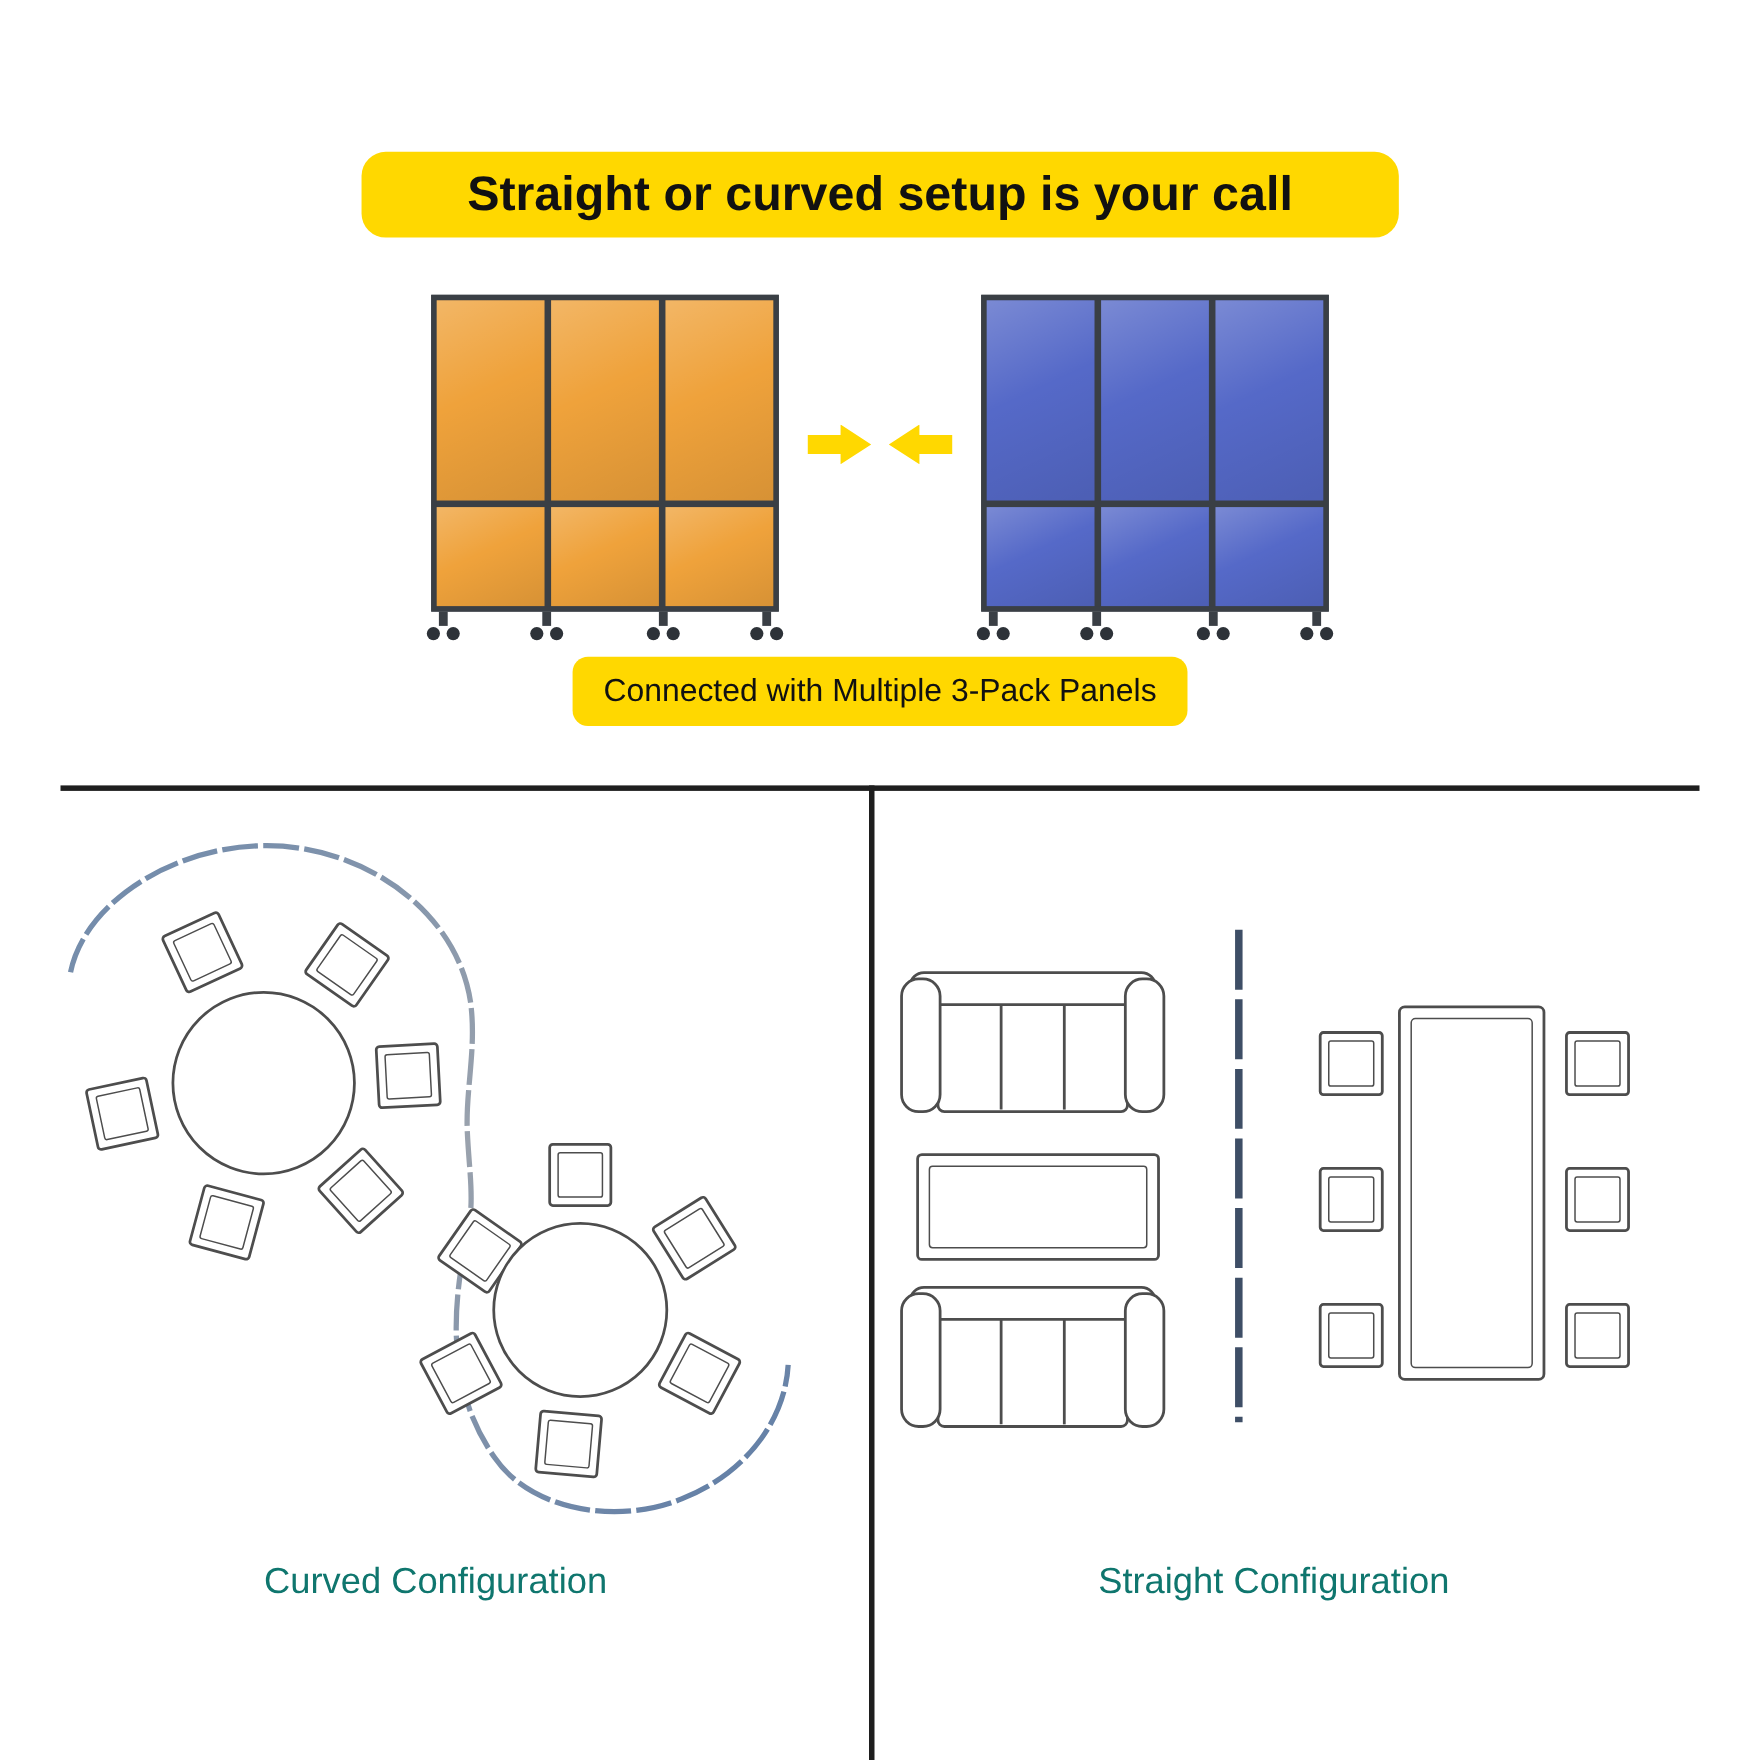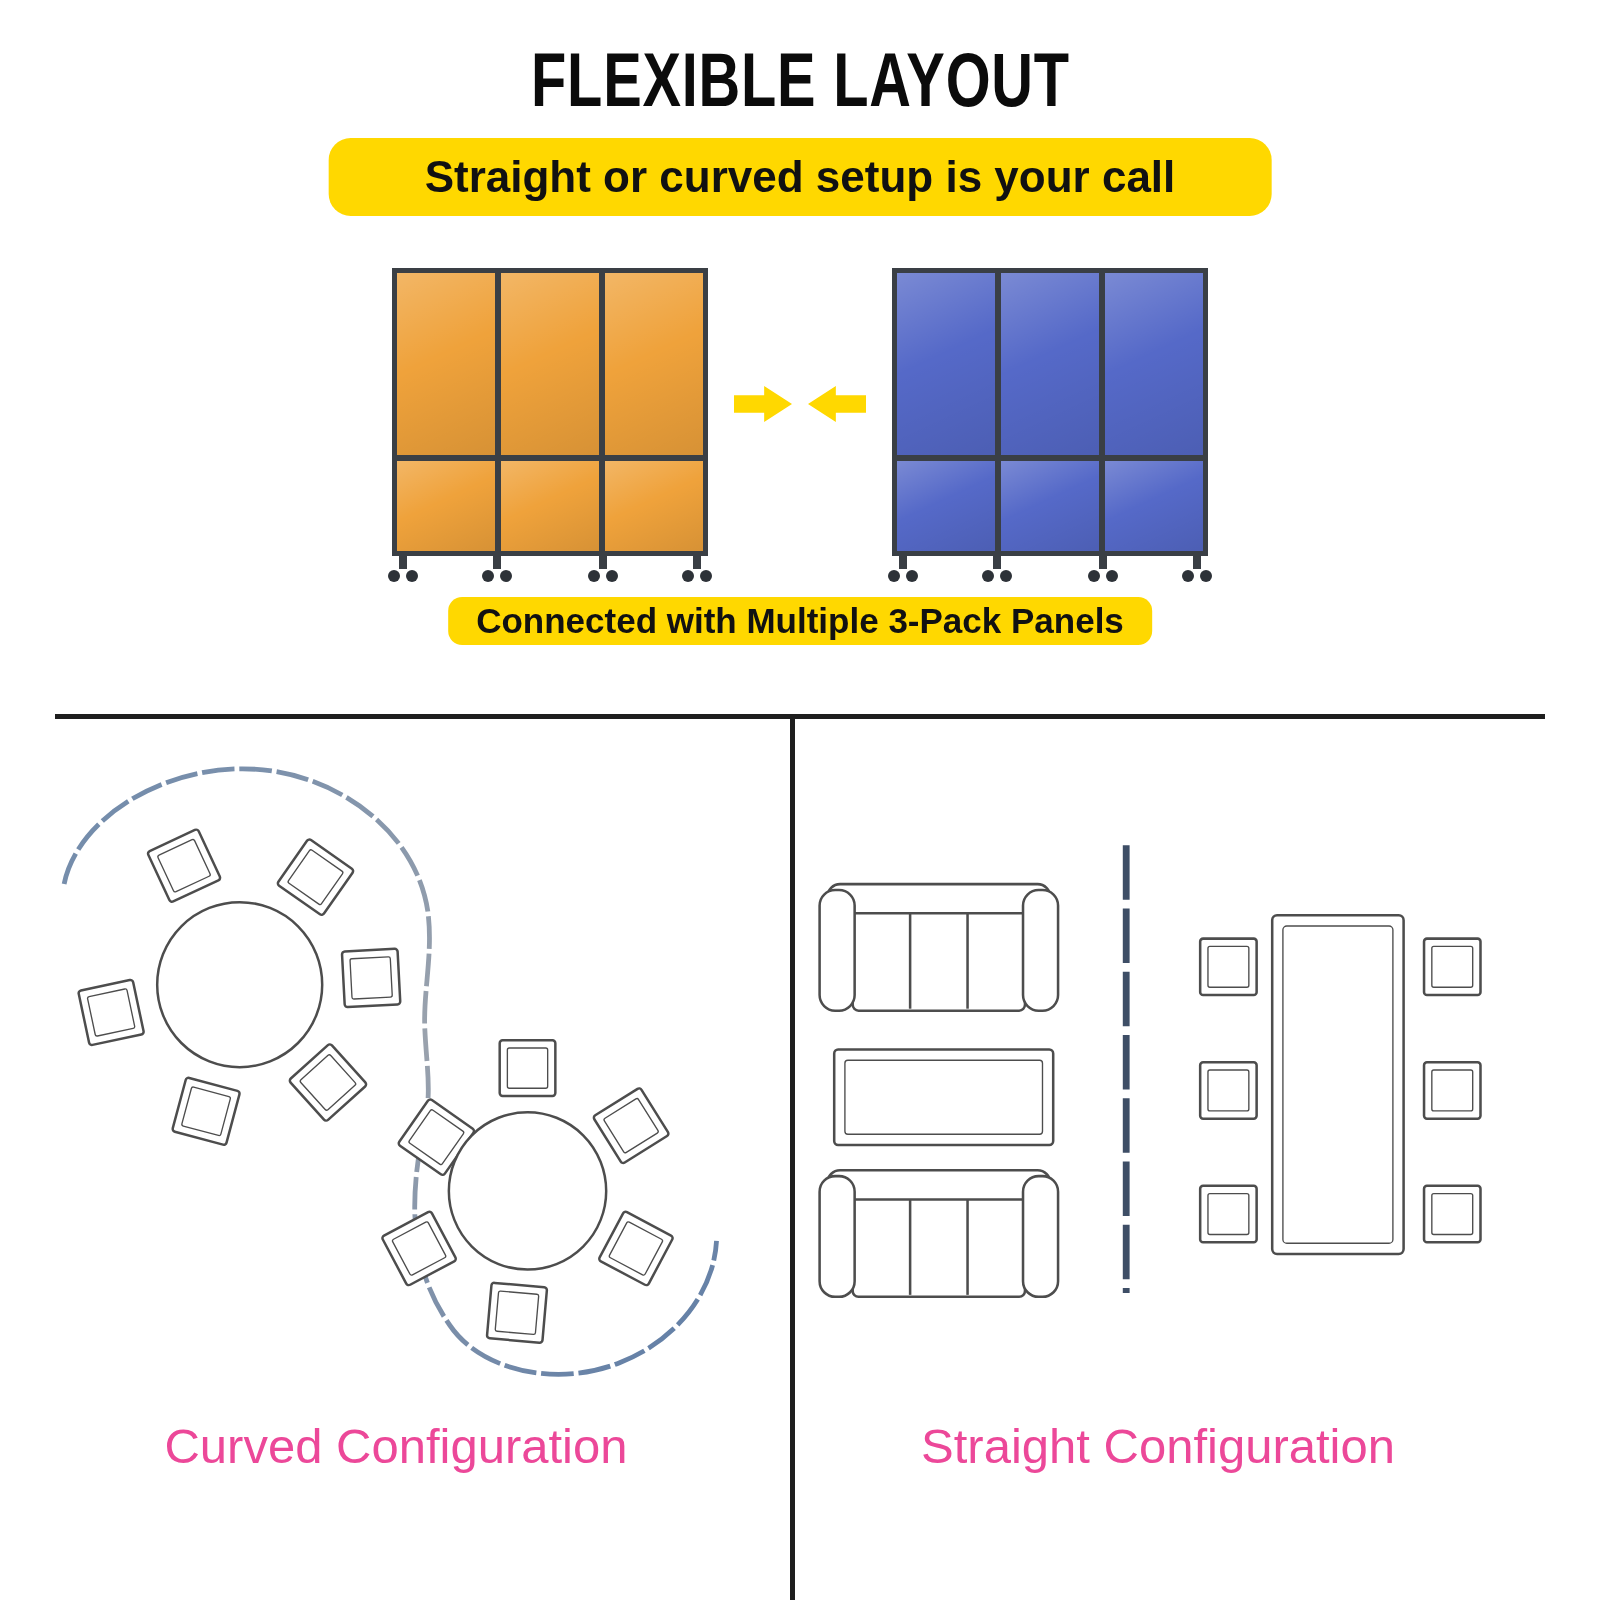--- a/index.html
+++ b/index.html
@@ -9,22 +9,22 @@
   
   .title-wrap{position:absolute;top:36px;left:0;width:100%;text-align:center;}
   .title{display:inline-block;font-size:76px;font-weight:900;letter-spacing:1px;color:#0b0b0b;
          transform:scaleX(.76);transform-origin:50% 50%;white-space:nowrap;}
 
   
   .banner-top{position:absolute;top:138px;left:50%;transform:translateX(-50%);
               background:var(--banner-yellow,#FFD800);padding:14px 96px;font-size:44px;
               font-weight:700;white-space:nowrap;border-radius:22px;}
   .banner-bottom{position:absolute;top:597px;left:50%;transform:translateX(-50%);
-              background:var(--banner-yellow,#FFD800);padding:4px 28px;font-size:35px;
-              font-weight:700;border-radius:14px;white-space:nowrap;}
+              background:var(--banner-yellow,#FFD800);padding:15px 28px;font-size:29px;
+              font-weight:400;border-radius:14px;white-space:nowrap;}
 
   
   .panels-area{position:absolute;top:268px;left:0;width:100%;
                display:flex;justify-content:center;align-items:flex-start;}
   .panel-row{display:flex;gap:6px;border:5px solid var(--frame-dark,#3A3F45);
              background:var(--frame-dark,#3A3F45);}
   .panel{display:flex;flex-direction:column;gap:6px;}
   .pane{width:98px;background-image:linear-gradient(155deg,rgba(255,255,255,.22),rgba(255,255,255,0) 45%,rgba(0,0,0,.10));}
   .p-top{height:182px;}
   .p-bot{height:90px;}
@@ -50,32 +50,29 @@
 
   
   .svg-curved{position:absolute;top:740px;left:42px;width:712px;height:662px;}
   .svg-straight{position:absolute;top:740px;left:805px;width:730px;height:662px;}
   .draw{fill:#fff;stroke:#4d4d4d;stroke-width:2.6;}
   .thin{stroke-width:1.4;fill:none;}
   .curve{fill:none;stroke:url(#curveGrad);stroke-width:5;stroke-dasharray:34 5;}
   .partition-line{stroke:#3E4E66;stroke-width:7;stroke-dasharray:56 9;fill:none;}
 
   
-  .config-label{position:absolute;top:1418px;font-size:49px;color:#ec4899;}
+  .config-label{position:absolute;top:1418px;font-size:33px;color:#0f766e;}
   .label-curved{left:0;width:792px;text-align:center;}
   .label-straight{left:754px;width:808px;text-align:center;}
 </style>
 </head>
 <body>
 
 <div class="page">
 
-  <div class="title-wrap">
-    <span class="title">FLEXIBLE LAYOUT</span>
-  </div>
 
   <div class="banner-top">Straight or curved setup is your call</div>
 
   <div class="panels-area">
 
     <div class="panel-group orange">
       <div class="panel-row">
         <div class="panel">
           <div class="pane p-top"></div>
           <div class="pane p-bot"></div>

